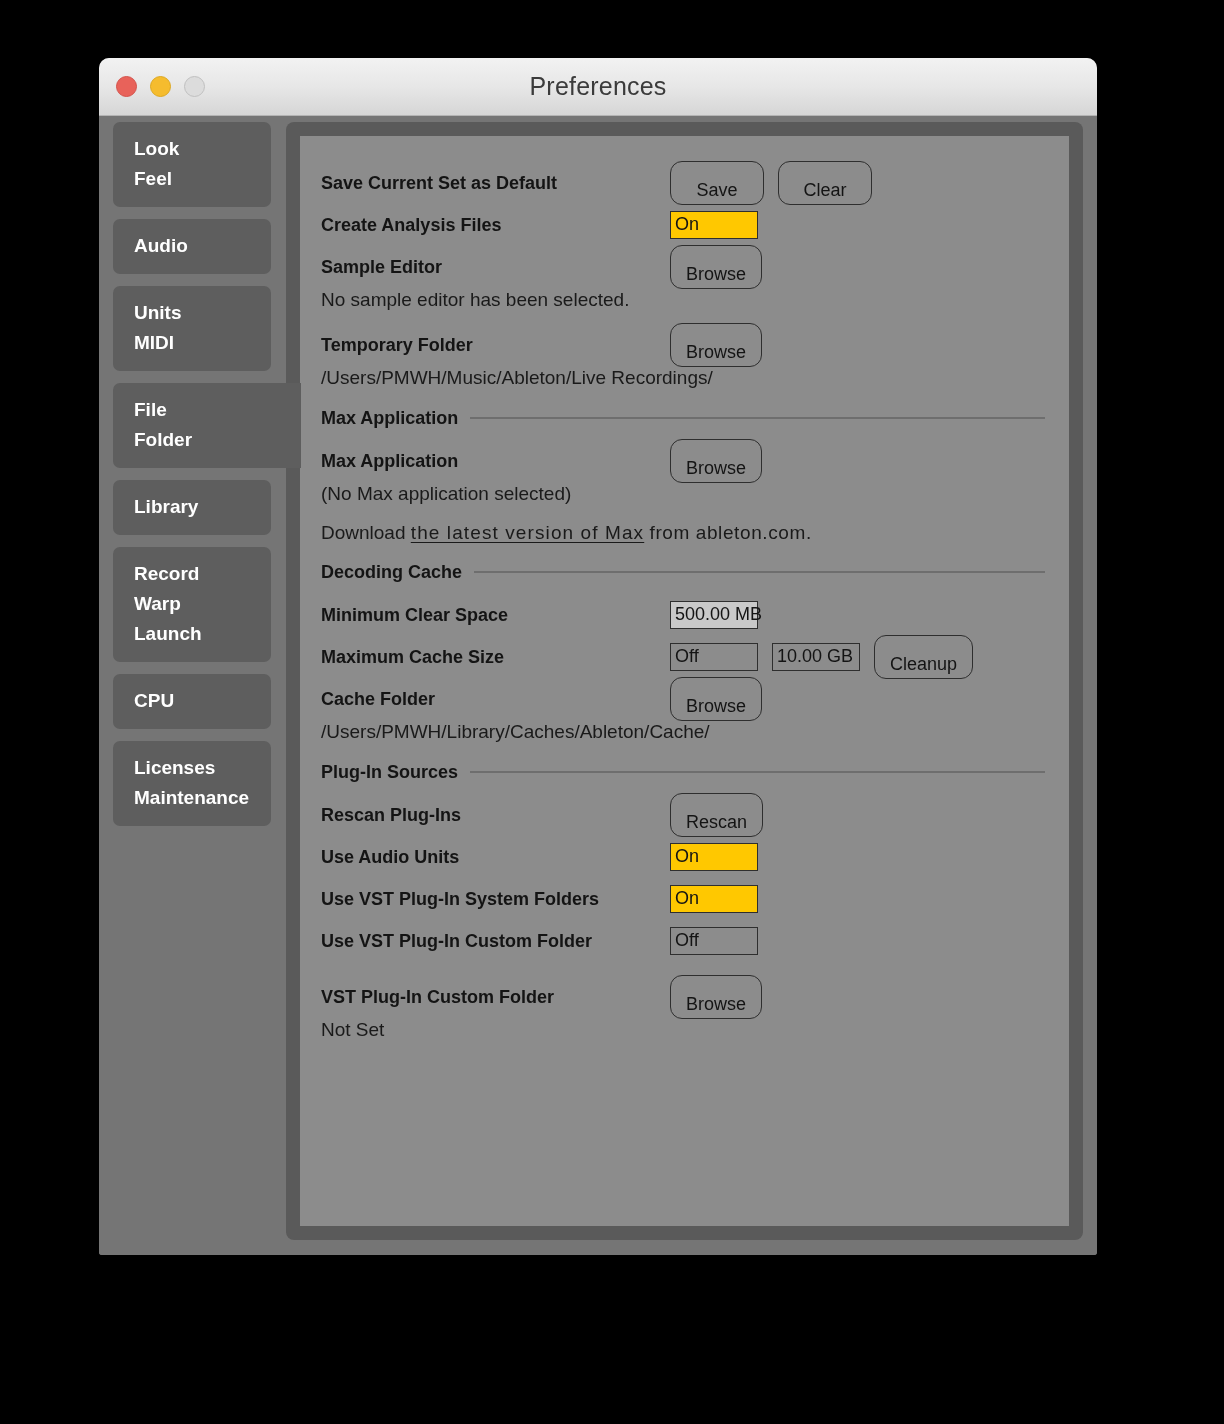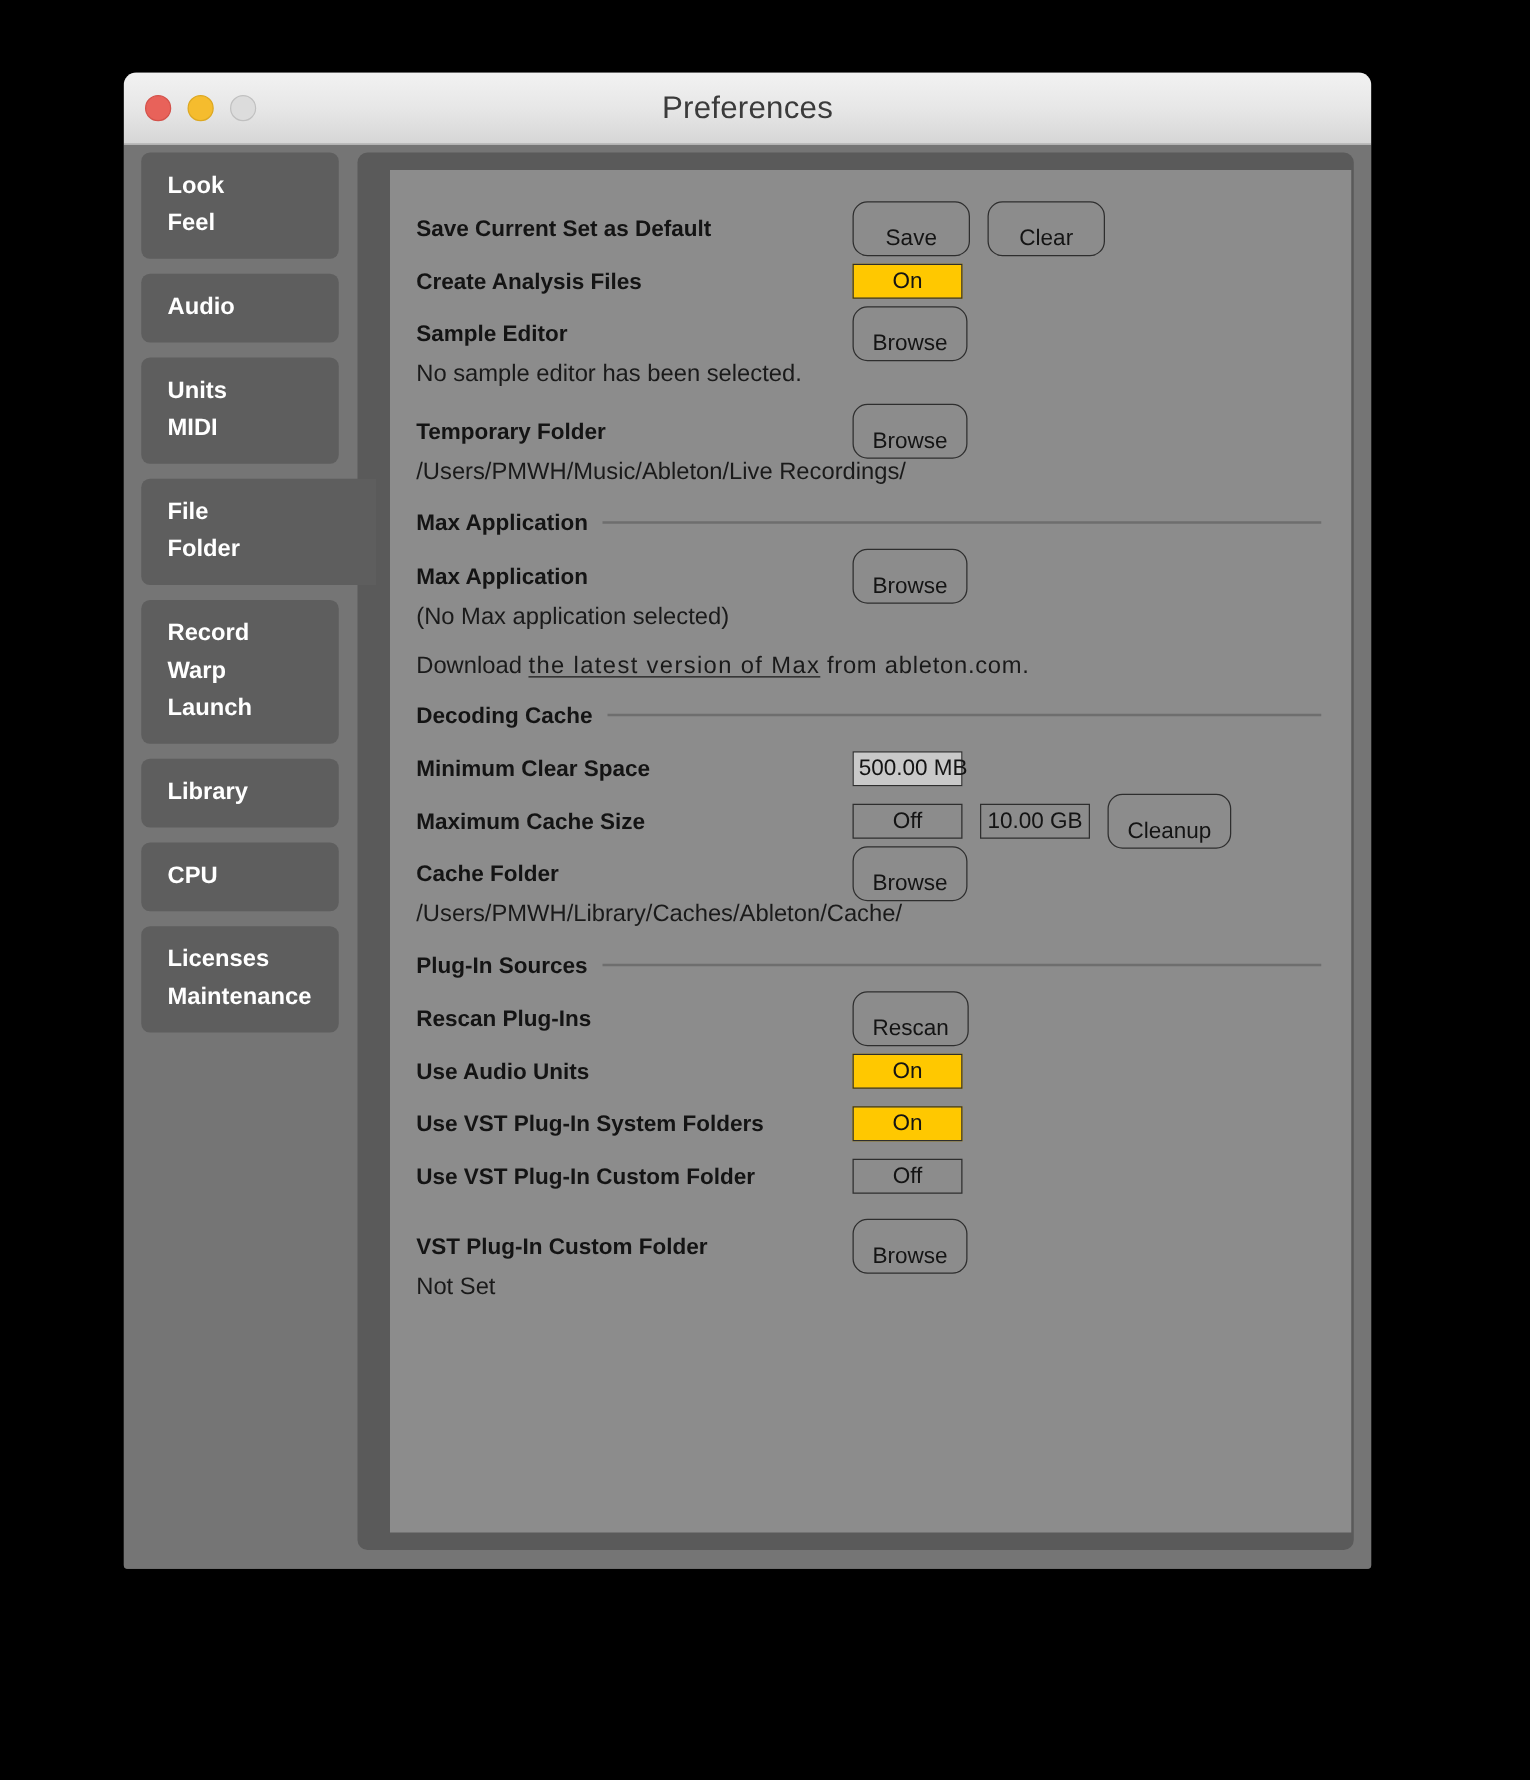--- a/index.html
+++ b/index.html
@@ -113,21 +113,20 @@
     padding: 14px;
     z-index: 1;
   }
   .panel {
     width: 100%;
     height: 100%;
     background: #8c8c8c;
     box-sizing: border-box;
     padding: 26px 24px 0 21px;
     overflow: hidden;
-    margin-left: 12px;
   }
 
   
   .row {
     position: relative;
     display: flex;
     align-items: center;
     height: 42px;
   }
   .row-label {
@@ -165,21 +164,21 @@
   }
   .pill.wide { min-width: 62px; }
 
   .box {
     font-size: 18px;
     color: #141414;
     background: #8c8c8c;
     border: 1.6px solid #2e2e2e;
     padding: 3px 12px 4px 12px;
     line-height: 19px;
-    text-align: center;
+    text-align: left;
     min-width: 62px;
     white-space: nowrap;
   }
   .box.on {
     background: #ffc800;
     border-color: #2e2e2e;
   }
   .box.field {
     background: #c9c9c9;
   }
@@ -257,27 +256,27 @@
           <div class="side-line">Units</div>
           <div class="side-line">MIDI</div>
         </div>
 
         <div class="side-item selected">
           <div class="side-line">File</div>
           <div class="side-line">Folder</div>
         </div>
 
         <div class="side-item">
+          <div class="side-line">Library</div>
+        </div>
+
+        <div class="side-item">
           <div class="side-line">Record</div>
           <div class="side-line">Warp</div>
           <div class="side-line">Launch</div>
-        </div>
-
-        <div class="side-item">
-          <div class="side-line">Library</div>
         </div>
 
         <div class="side-item">
           <div class="side-line">CPU</div>
         </div>
 
         <div class="side-item">
           <div class="side-line">Licenses</div>
           <div class="side-line">Maintenance</div>
         </div>

